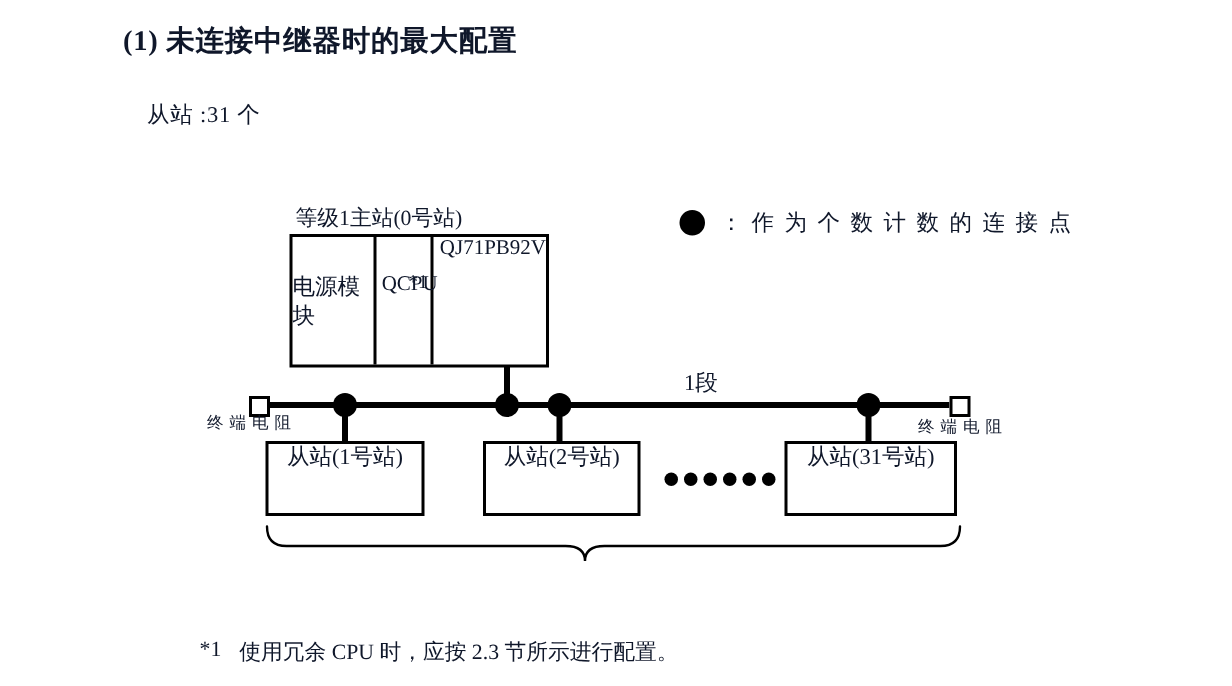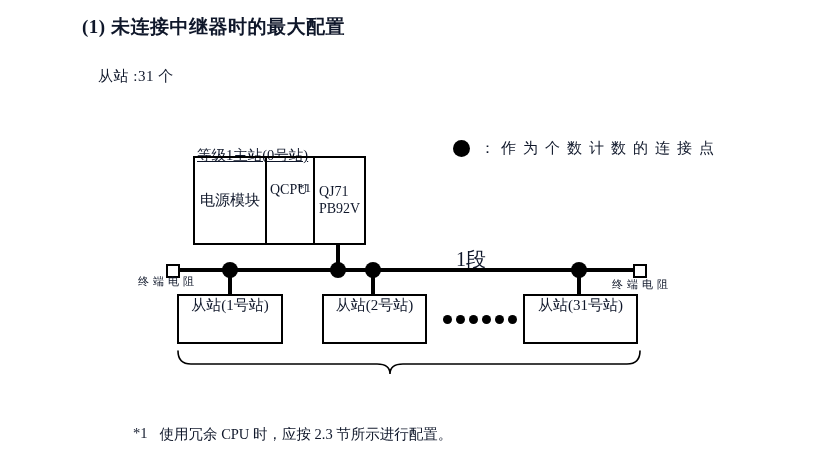--- a/index.html
+++ b/index.html
@@ -5,33 +5,33 @@
   * { margin:0; padding:0; box-sizing:border-box; }
   body { background:#fff; }
   .page {
     position:relative; width:780px; height:457px; background:#ffffff;
     font-family:"Liberation Serif","DejaVu Serif",serif; color:#0f172a;
     overflow:hidden;
   }
   .abs { position:absolute; }
   .doc-title { left:82px; top:14px; font-size:19px; font-weight:bold; letter-spacing:0.5px; white-space:nowrap; }
   .doc-line { left:98px; font-size:15px; white-space:nowrap; letter-spacing:0.5px; }
-  .master-label { left:197px; top:146px; font-size:14.5px; white-space:nowrap;text-decoration:underline; }
+  .master-label { left:197px; top:136px; font-size:14.5px; white-space:nowrap; }
   .master-box { left:193px; top:156px; width:173px; height:89px; border:2px solid #000; display:flex; }
   .m-cell { height:100%; }
   .m-cell1 { width:72px; border-right:2px solid #000; display:flex; align-items:center; justify-content:center; font-size:15px; }
   .m-cell2 { width:48px; border-right:2px solid #000; position:relative; }
   .m-cell2 .cpu-txt { position:absolute; left:3px; top:24px; font-size:14px;text-align:right; }
   .m-cell2 .cpu-ref { position:absolute; right:2px; top:22px; font-size:13px; }
-  .m-cell3 { flex:1; display:flex; flex-direction:column; justify-content:center; padding-left:4px; font-size:14px; line-height:1.15; }
+  .m-cell3 { flex:1; display:flex; justify-content:center; padding-left:4px; font-size:14px; line-height:1.15; }
   .legend { left:453px; top:139px; display:flex; align-items:center; }
   .legend-dot { width:17px; height:17px; border-radius:50%; background:#000; flex:0 0 auto; }
   .legend-sep { font-size:15px; margin-left:10px; }
   .legend-text { font-size:15px; letter-spacing:7px; margin-left:6px; white-space:nowrap; }
-  .seg-label { left:456px; top:246px; font-size:20px; white-space:nowrap; }
+  .seg-label { left:456px; top:246px; font-size:15px; white-space:nowrap; }
   .bus { left:180px; top:268px; width:453px; height:4px; background:#000; }
   .term-sq { width:14px; height:14px; border:2px solid #000; background:#fff; top:264px; }
   .term-label { font-size:11px; letter-spacing:4px; white-space:nowrap; }
   .drop { width:4px; background:#000; }
   .cdot { width:16px; height:16px; border-radius:50%; background:#000; top:262px; }
   .slave-box { top:294px; height:50px; border:2px solid #000; background:#fff; display:flex; align-items:flex-start; justify-content:center; font-size:15px; line-height:1.25; white-space:nowrap; }
   .ellipsis { left:443px; top:315px; display:flex; gap:4px; align-items:center; }
   .ellipsis span { width:9px; height:9px; border-radius:50%; background:#000; }
   .brace-label { left:340px; top:374px; width:100px; text-align:center; font-size:15px; white-space:nowrap; }
   .caption { left:175px; top:399px; width:430px; text-align:center; font-size:16px; font-weight:bold; letter-spacing:1px; white-space:nowrap; }

